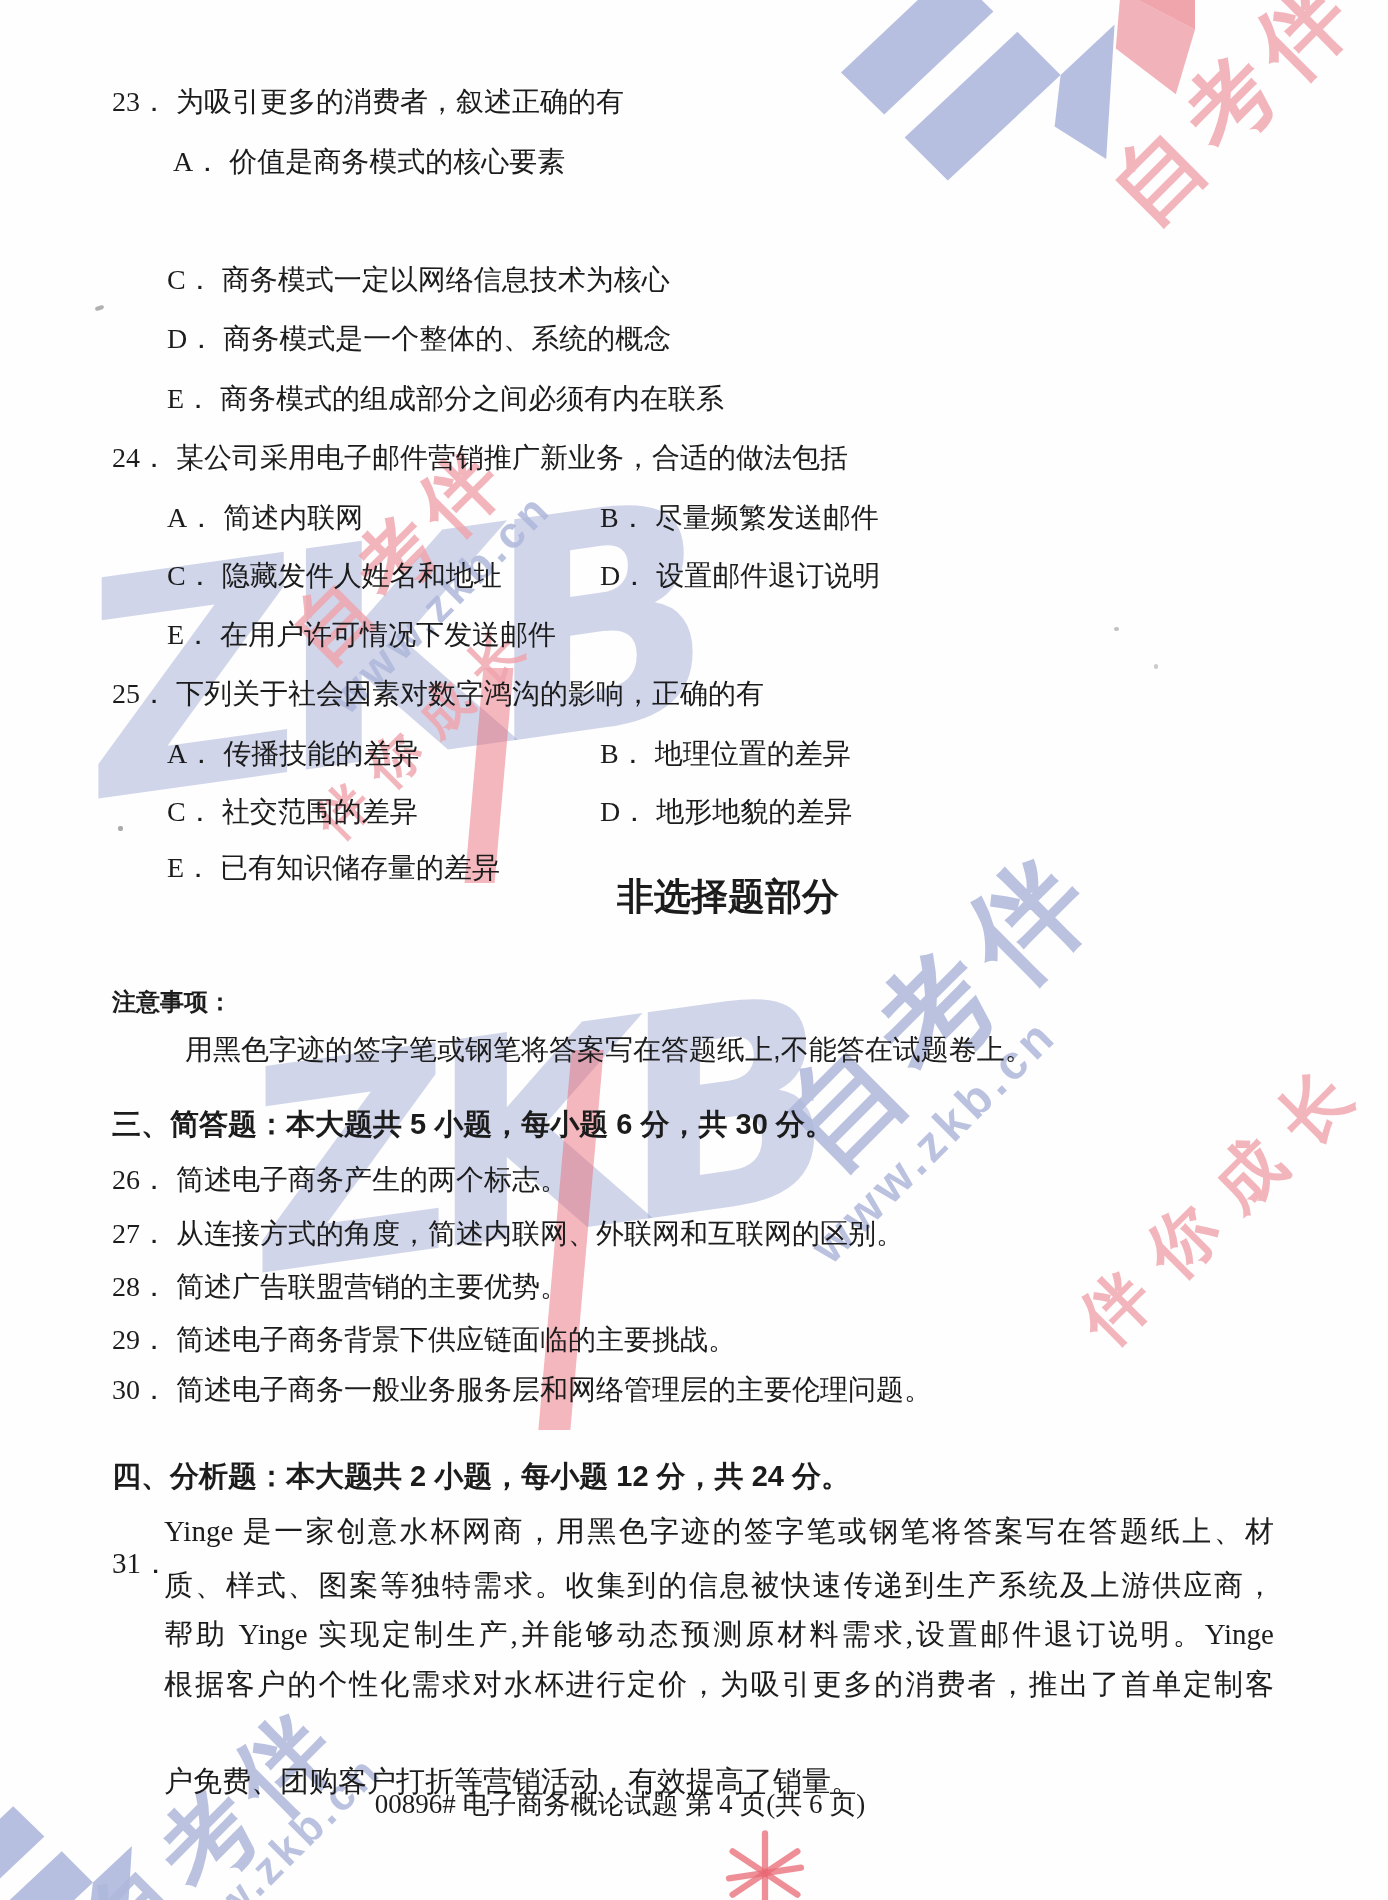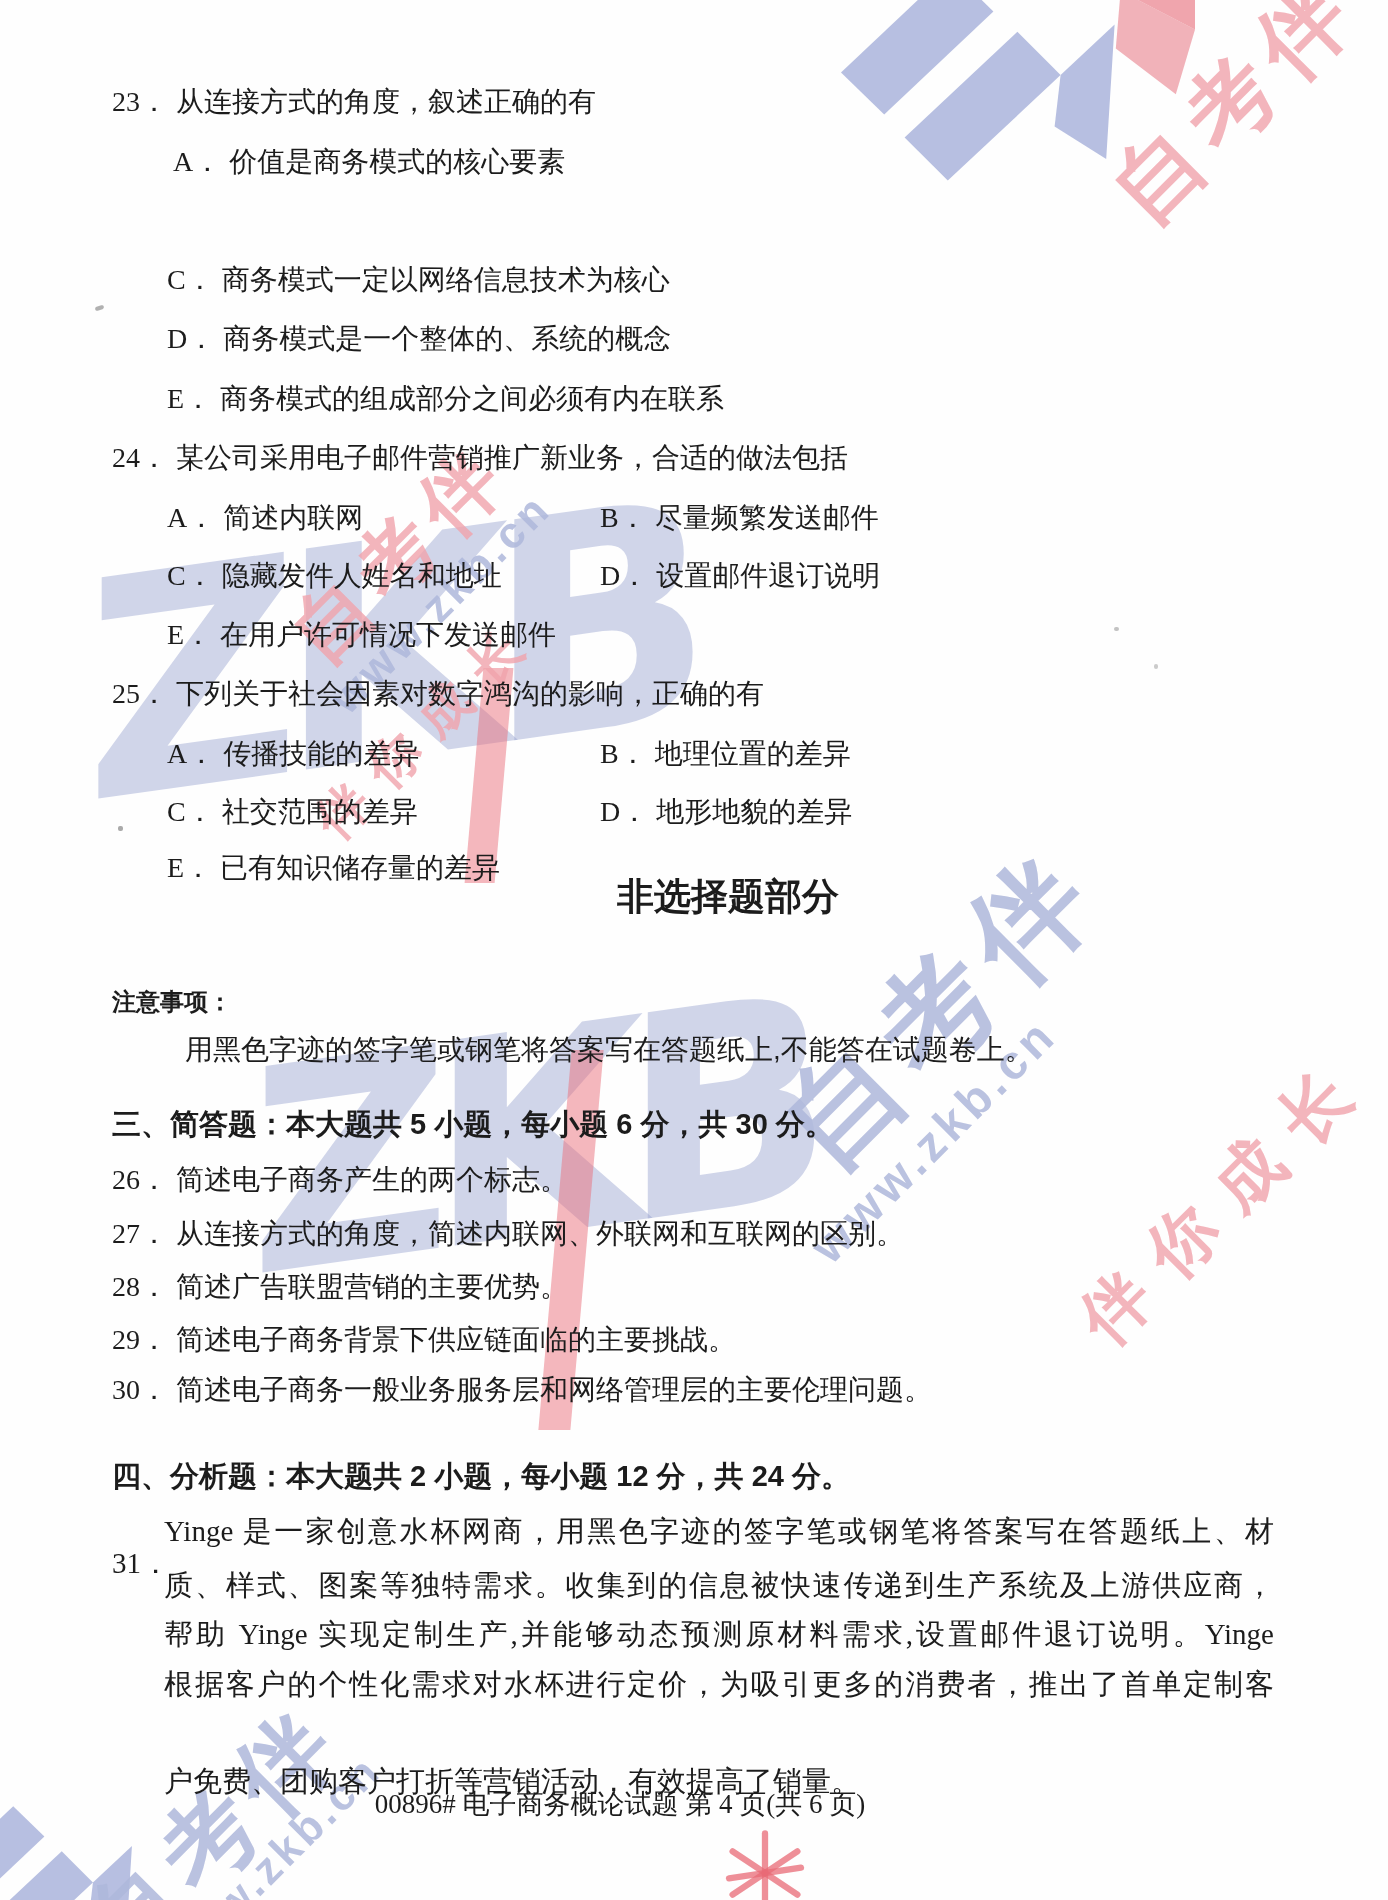--- a/index.html
+++ b/index.html
@@ -106,21 +106,21 @@
 
     <div class="speck" style="left:95px;top:306px;width:9px;height:4px;opacity:.45;transform:rotate(-18deg)"></div>
     <div class="speck" style="left:118px;top:826px;width:5px;height:5px;opacity:.5"></div>
     <div class="speck" style="left:1114px;top:627px;width:5px;height:4px;opacity:.35"></div>
     <div class="speck" style="left:1154px;top:664px;width:4px;height:5px;opacity:.3"></div>
   </div>
 
   <div class="content">
 
     <div class="row" style="top:84px;left:112px">
-      <span class="qn">23．</span><span>从连接方式的角度，叙述正确的有</span>
+      <span class="qn">23．</span><span>为吸引更多的消费者，叙述正确的有</span>
     </div>
     <div class="row" style="top:144px;left:173px">
       <span class="qn">A．</span><span>价值是商务模式的核心要素</span>
     </div>
     <div class="row" style="top:262px;left:167px">
       <span class="qn">C．</span><span>商务模式一定以网络信息技术为核心</span>
     </div>
     <div class="row" style="top:321px;left:167px">
       <span class="qn">D．</span><span>商务模式是一个整体的、系统的概念</span>
     </div>

